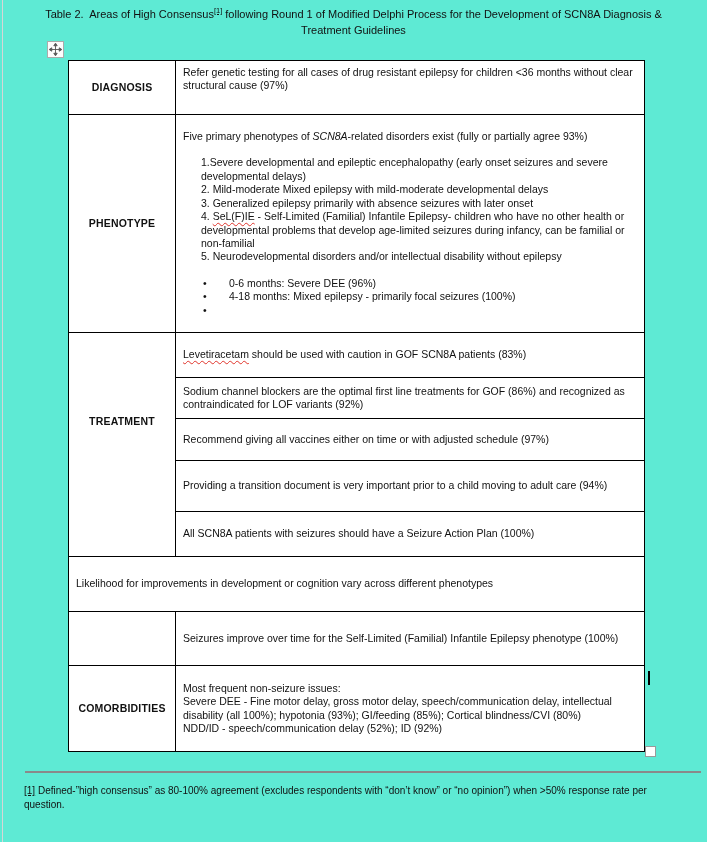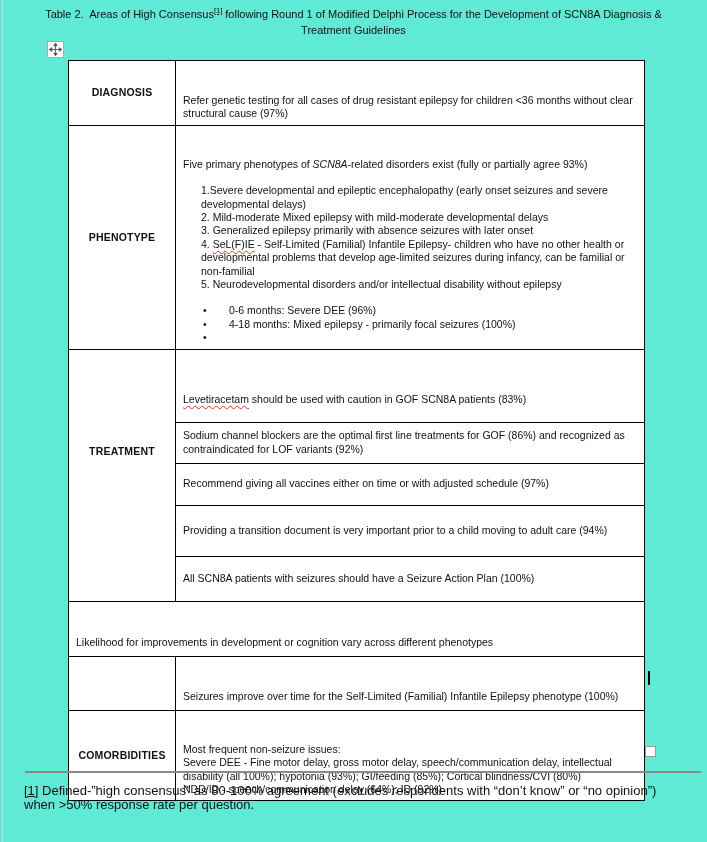--- a/index.html
+++ b/index.html
@@ -27,21 +27,21 @@
     border:1.5px solid #000;background:#fff;font-size:10.5px;line-height:13.4px;
   }
   .sec{display:flex;align-items:stretch;}
   .sec + .sec{border-top:1.5px solid #000;}
   .lab{
     flex:0 0 107px;box-sizing:border-box;border-right:1.5px solid #000;
     display:flex;align-items:center;justify-content:center;text-align:center;
     font-weight:bold;letter-spacing:.2px;
   }
   .lab.shift-up{padding-bottom:46px;}
-  .cells{flex:1;display:flex;flex-direction:column;min-width:0;margin-top:28px;}
+  .cells{flex:1;display:flex;flex-direction:column;min-width:0;}
   .cell{
     box-sizing:border-box;display:flex;flex-direction:column;justify-content:center;
     padding:4px 3px 4px 7px;flex:1;
   }
   .cell + .cell{border-top:1.5px solid #000;}
   .cell.vtop{justify-content:flex-start;padding-top:5px;}
   .sec-diagnosis{min-height:53px;}
   .sec-phenotype{min-height:217px;}
   .sec-prognosis{min-height:54px;}
   .sec-prognosis2{min-height:53px;}
@@ -63,21 +63,21 @@
   
   .caret{position:absolute;left:648px;top:671px;width:1.5px;height:14px;background:#000;}
   .resize-handle{
     position:absolute;left:645px;top:746px;width:11px;height:11px;box-sizing:border-box;
     border:1px solid #9a9a9a;background:#fff;
   }
   
   .fn-sep{position:absolute;left:25px;top:771px;width:676px;height:2px;background:#8a8a8a;}
   .footnote{
     position:absolute;left:24px;top:784px;width:664px;
-    font-size:13px;line-height:13.8px;
+    font-size:10px;line-height:13.8px;
   }
 </style>
 </head>
 <body>
 
 <div class="page">
   <div class="page-edge"></div>
 
   <div class="doc-title">
     <div class="inner"><span>Table 2.&nbsp; Areas of High Consensus</span><sup class="fnref u">[1]</sup><span> following Round 1 of Modified Delphi Process for the Development of SCN8A Diagnosis &amp; Treatment Guidelines</span></div>
@@ -165,21 +165,21 @@
             <div class="para normal"><span><span>Seizures improve over time for the Self-Limited (Familial) Infantile Epilepsy phenotype (100%)</span></span></div>
           </div>
         </div>
       </div>
       <div class="sec sec-comorbidities">
         <div class="lab">COMORBIDITIES</div>
         <div class="cells">
           <div class="cell">
             <div class="para normal"><span><span>Most frequent non-seizure issues:</span></span></div>
             <div class="para normal"><span><span>Severe DEE - Fine motor delay, gross motor delay, speech/communication delay, intellectual disability (all 100%); hypotonia (93%); GI/feeding (85%); Cortical blindness/CVI (80%)</span></span></div>
-            <div class="para normal"><span><span>NDD/ID - speech/communication delay (64%); ID (92%)</span></span></div>
+            <div class="para normal"><span><span>NDD/ID - speech/communication delay (52%); ID (92%)</span></span></div>
           </div>
         </div>
       </div>
     </div>
 
   <div class="caret"></div>
   <div class="resize-handle"></div>
 
   <div class="fn-sep"></div>
   <div class="footnote"><span class="u">[1]</span><span> Defined-”high consensus” as 80-100% agreement (excludes respondents with “don’t know” or “no opinion”) when &gt;50% response rate per question.</span></div>

